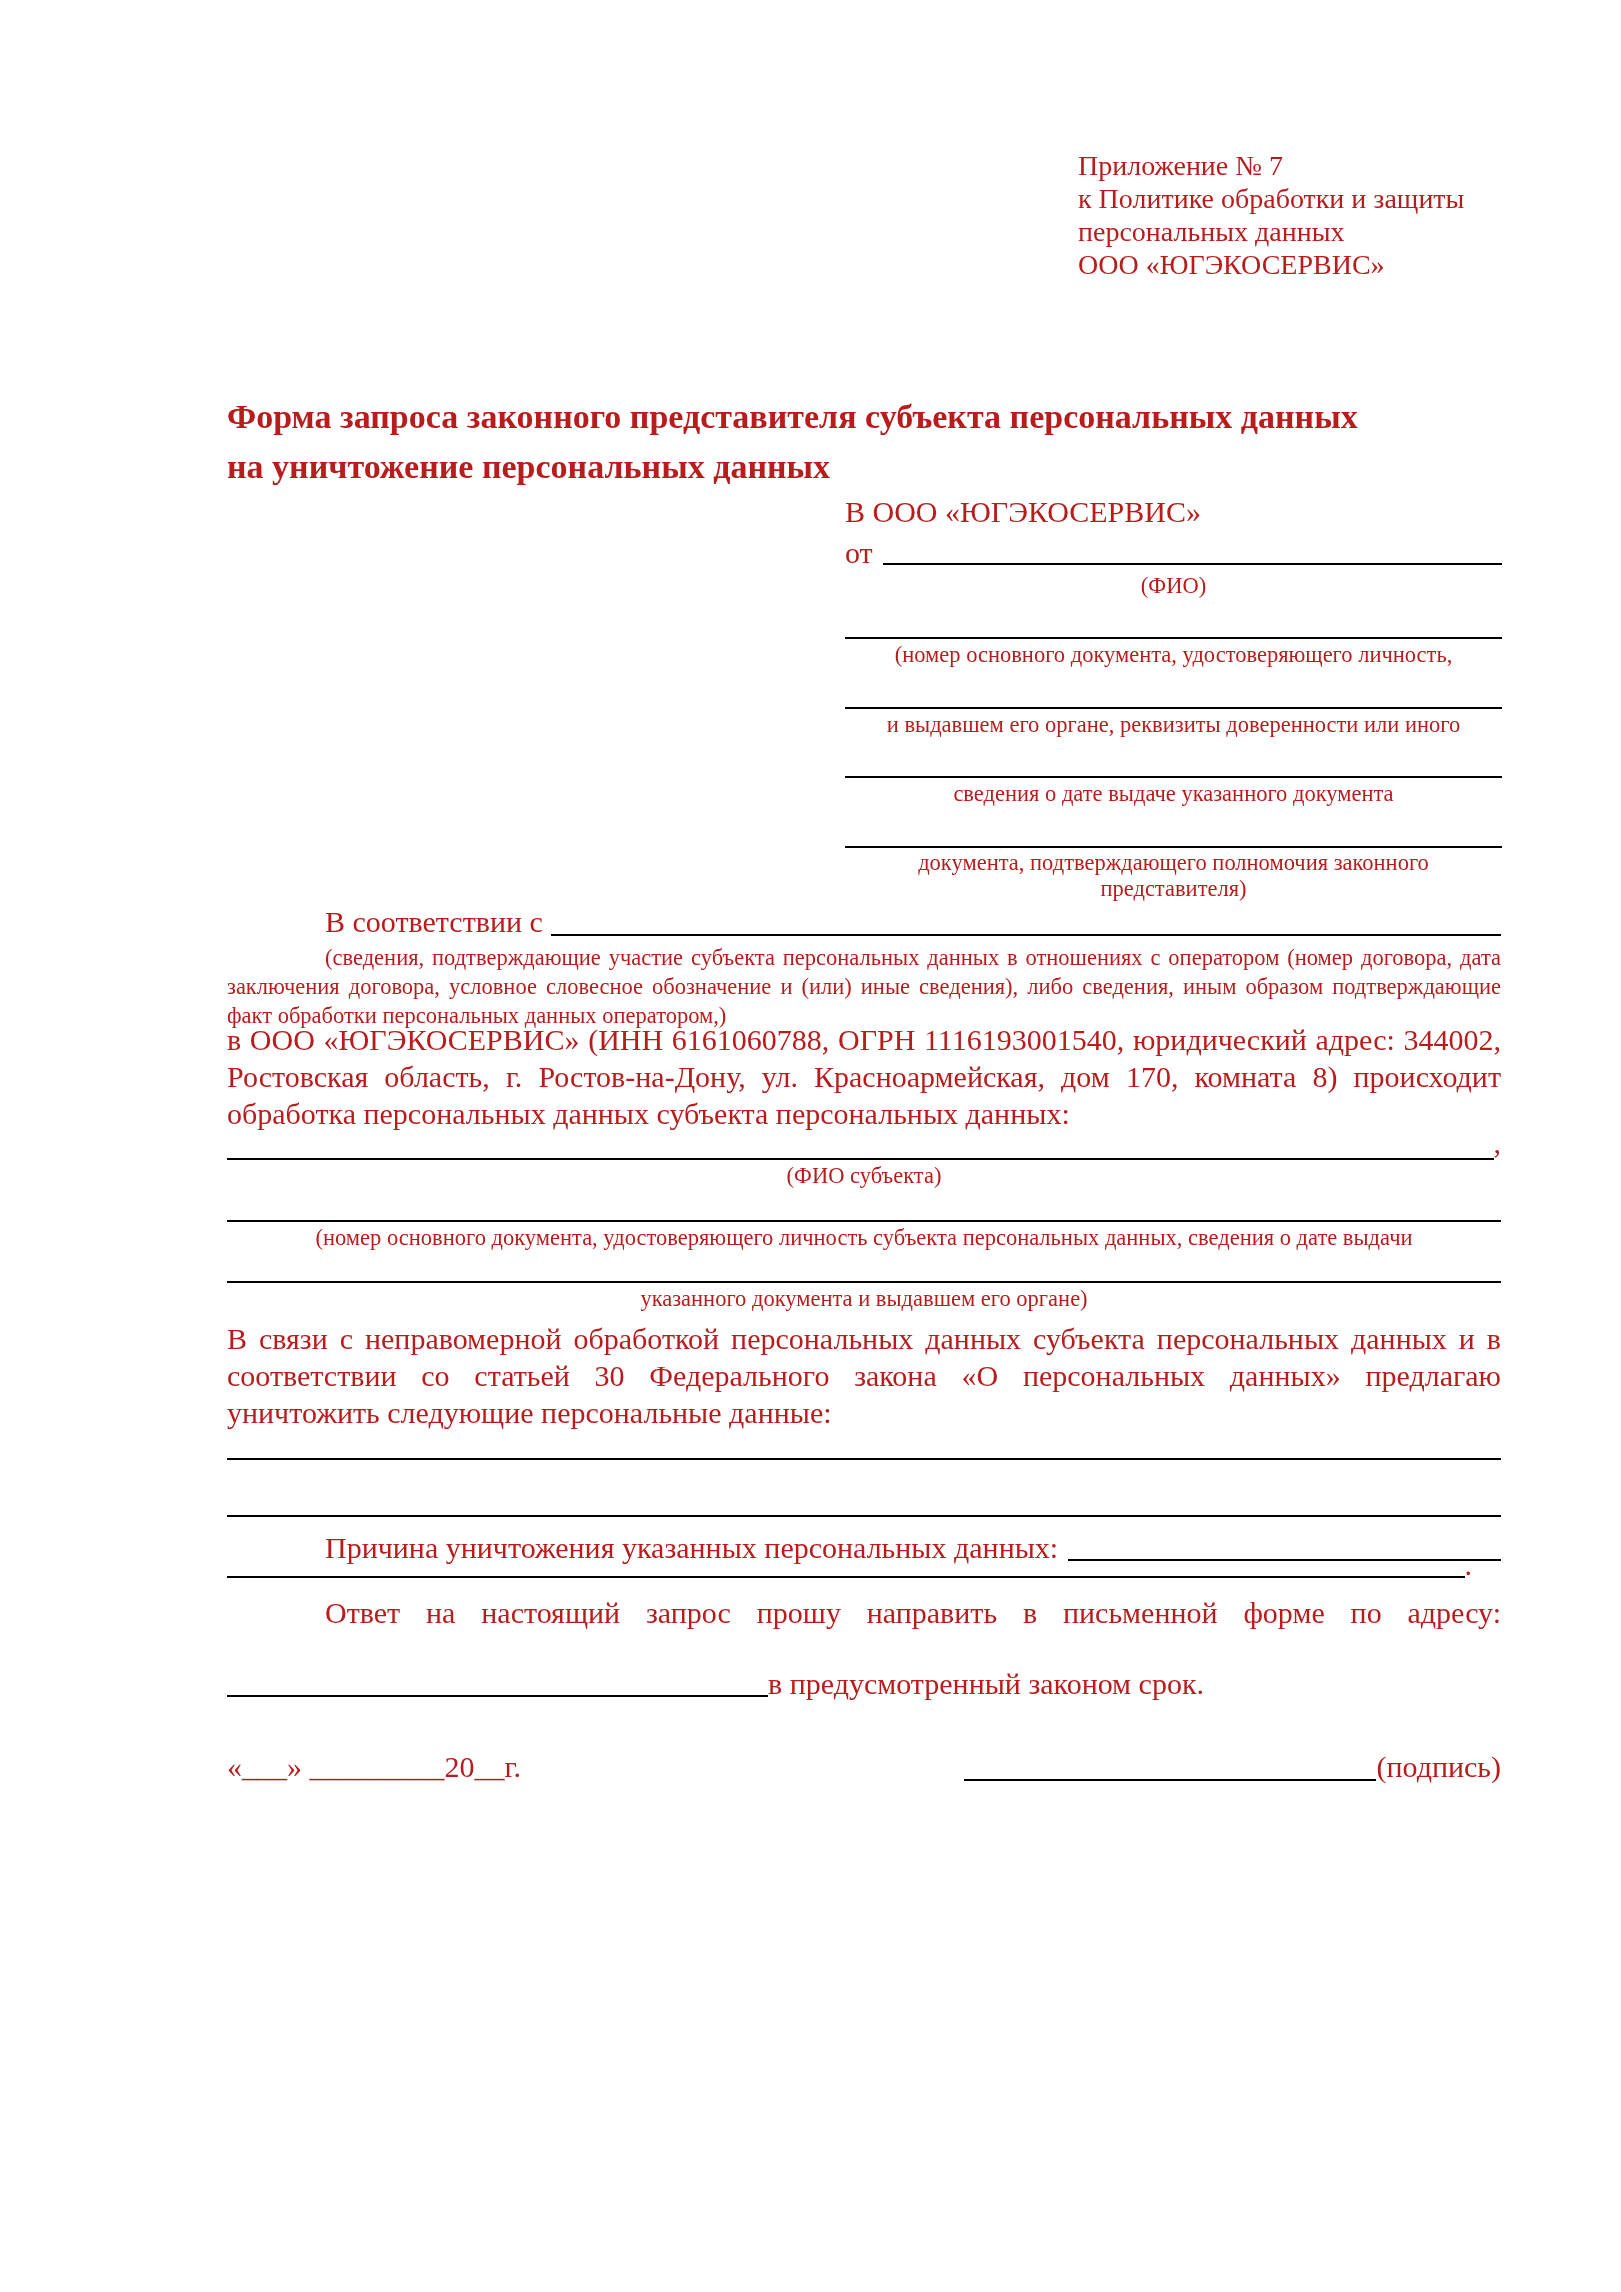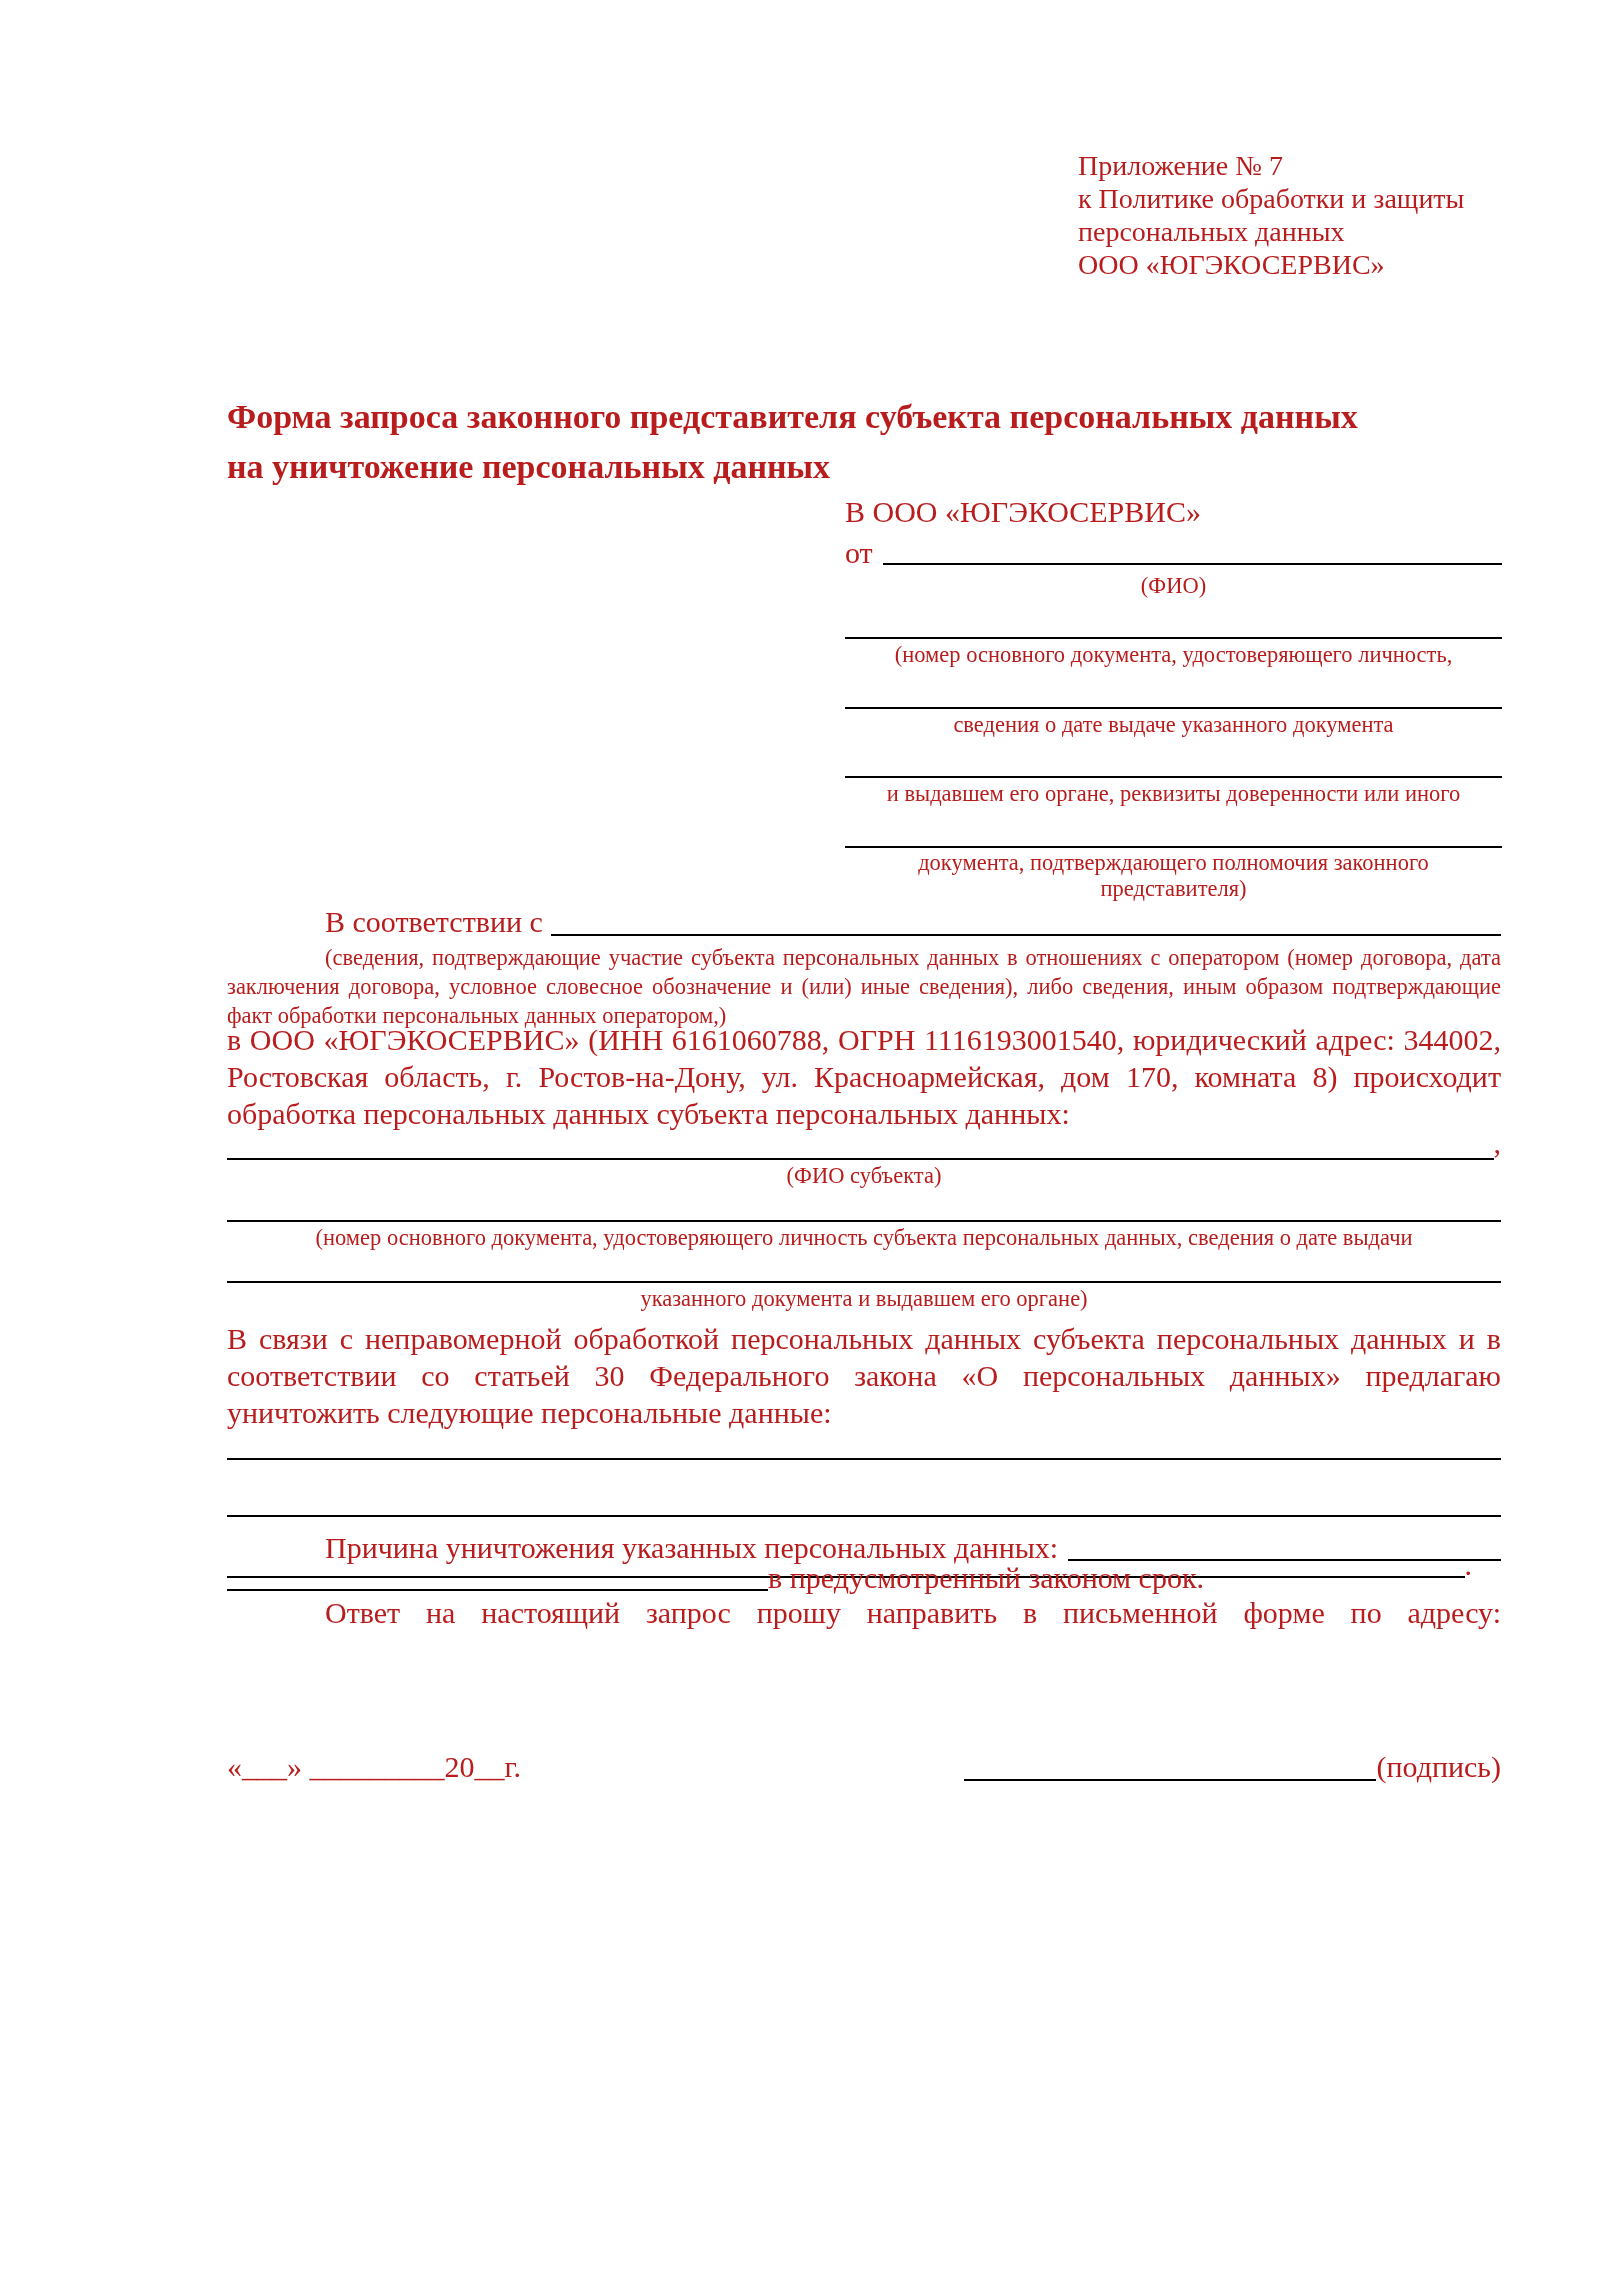--- a/index.html
+++ b/index.html
@@ -70,21 +70,21 @@
   }
   .reason-row .label { padding-left:98px; }
   .reason-row .fill { margin-left:9.8px; }
   .period-row {
     position:absolute; left:227px; top:1545px; width:1245px;
     font-size:30px; line-height:37px;
   }
   .period-row .fill { height:31px; }
   
   .tail-row {
-    position:absolute; left:227px; top:1559px; width:1274px;
+    position:absolute; left:227px; top:1665px; width:1274px;
     font-size:30px; line-height:37px;
   }
   .tail-row .fixed { flex:0 0 541px; }
   
   .footer {
     position:absolute; left:227px; top:1747px; width:1274px;
     display:flex; justify-content:space-between; align-items:flex-end;
     font-size:30px; line-height:39px;
   }
   .footer .sig { display:flex; align-items:flex-end; }
@@ -114,25 +114,25 @@
       <span class="fill"></span>
     </div>
     <div class="cap">(ФИО)</div>
 
     <div class="afield">
       <div class="blank"></div>
       <div class="cap">(номер основного документа, удостоверяющего личность,</div>
     </div>
     <div class="afield">
       <div class="blank"></div>
-      <div class="cap">сведения о дате выдаче указанного документа</div>
+      <div class="cap">и выдавшем его органе, реквизиты доверенности или иного</div>
     </div>
     <div class="afield">
       <div class="blank"></div>
-      <div class="cap">и выдавшем его органе, реквизиты доверенности или иного</div>
+      <div class="cap">сведения о дате выдаче указанного документа</div>
     </div>
     <div class="afield">
       <div class="blank"></div>
       <div class="cap">документа, подтверждающего полномочия законного представителя)</div>
     </div>
   </div>
 
   <div class="accordance row">
     <span class="label">В соответствии с</span>
     <span class="fill"></span>

